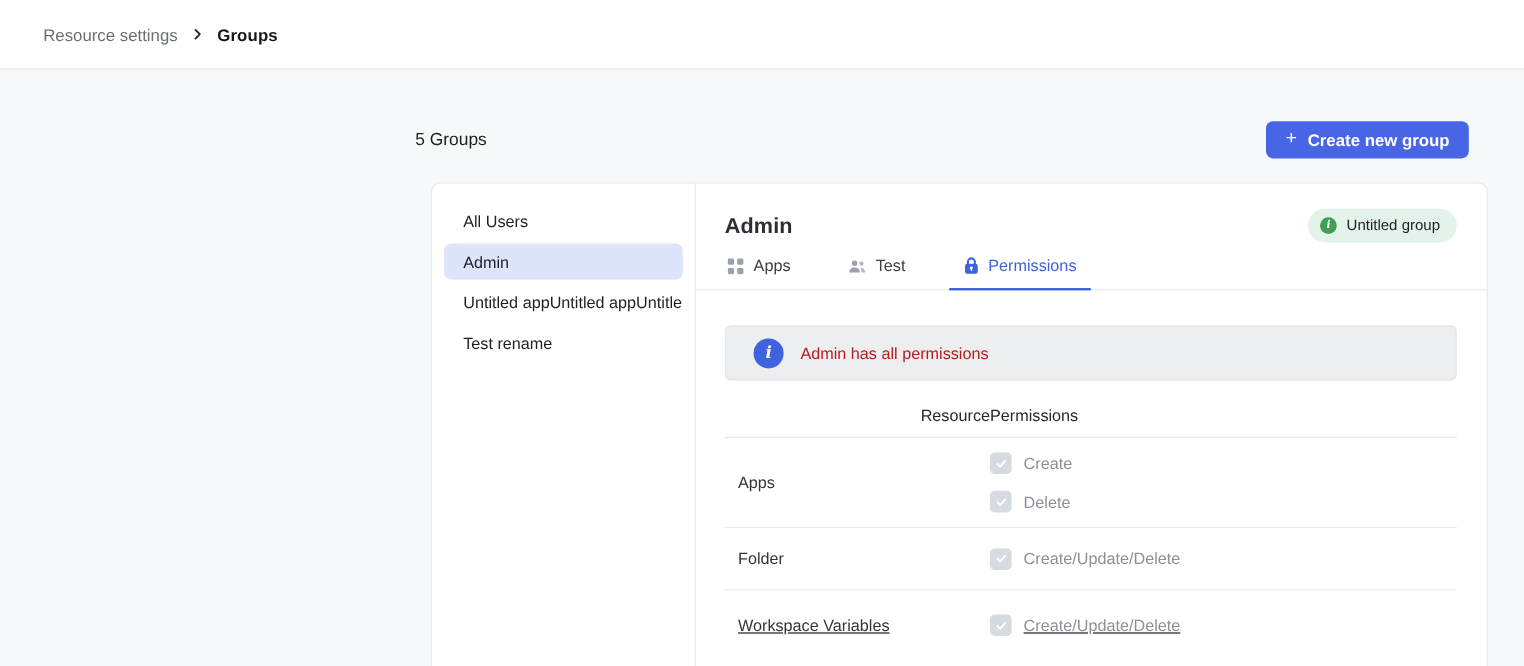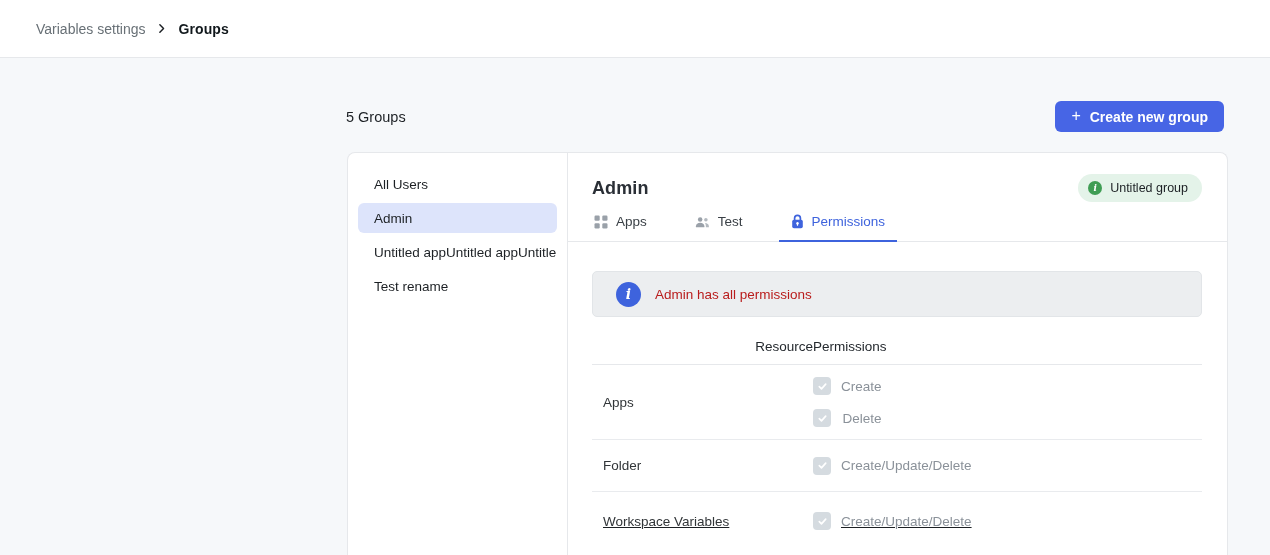--- a/index.html
+++ b/index.html
@@ -38,21 +38,21 @@
     border: none; border-radius: 6px;
     height: 31px; padding: 0 16px;
     font-size: 14px; font-weight: 700;
     font-family: "Liberation Sans", sans-serif;
     cursor: pointer;
   }
   .plus-icon { font-size: 16px; font-weight: 400; line-height: 1; margin-top: -1px; }
 
   
   .card {
-    position: absolute; top: 94px; left: 4px;
+    position: absolute; top: 94px; left: 16px;
     width: 881px; height: 403px;
     background: #ffffff;
     border: 1px solid #e6e8eb; border-bottom: none;
     border-radius: 8px 8px 0 0;
     display: flex; overflow: hidden;
   }
 
   
   .group-list {
     width: 220px; border-right: 1px solid #e6e8eb;
@@ -122,38 +122,38 @@
   }
   .pt-col-resource { width: 221px; flex-shrink: 0; padding-left: 11px; }
   .pt-head .hdr { font-size: 13.5px; font-weight: 500; color: #24292e; text-align: right; }
   .pt-row { display: flex; align-items: center; border-bottom: 1px solid #e9ebee; }
   .pt-row:last-child { border-bottom: none; }
   .row-apps { height: 75px; }
   .row-folder { height: 52px; }
   .row-wsv { height: 58px; text-decoration: underline; }
   .resource-label { font-size: 13.5px; color: #313538; }
   .perm-cell { display: flex; flex-direction: column; gap: 8px; }
-  .perm-option { display: flex; align-items: center; gap: 10px; height: 24px; justify-content: space-between; }
+  .perm-option { display: flex; align-items: center; gap: 10px; height: 24px; }
   .checkbox {
     width: 18px; height: 18px; border-radius: 4px;
     background: #d5dbe0; display: flex; align-items: center; justify-content: center;
     cursor: not-allowed;
   }
   .perm-label { font-size: 13.5px; color: #8a9199; }
 
   svg { display: block; }
 </style>
 </head>
 <body>
 
 <div class="screen">
 
   <div class="top-header">
     <div class="breadcrumb">
-      <span class="crumb-parent">Variables settings</span>
+      <span class="crumb-parent">Resource settings</span>
       <span class="crumb-sep">
         <svg width="13" height="13" viewBox="0 0 16 16" fill="none">
           <path d="M6 3.5 L10.5 8 L6 12.5" stroke="#1c2024" stroke-width="1.8" stroke-linecap="round" stroke-linejoin="round"></path>
         </svg>
       </span>
       <span class="crumb-current">Groups</span>
     </div>
   </div>
 
   <div class="page-inner">

